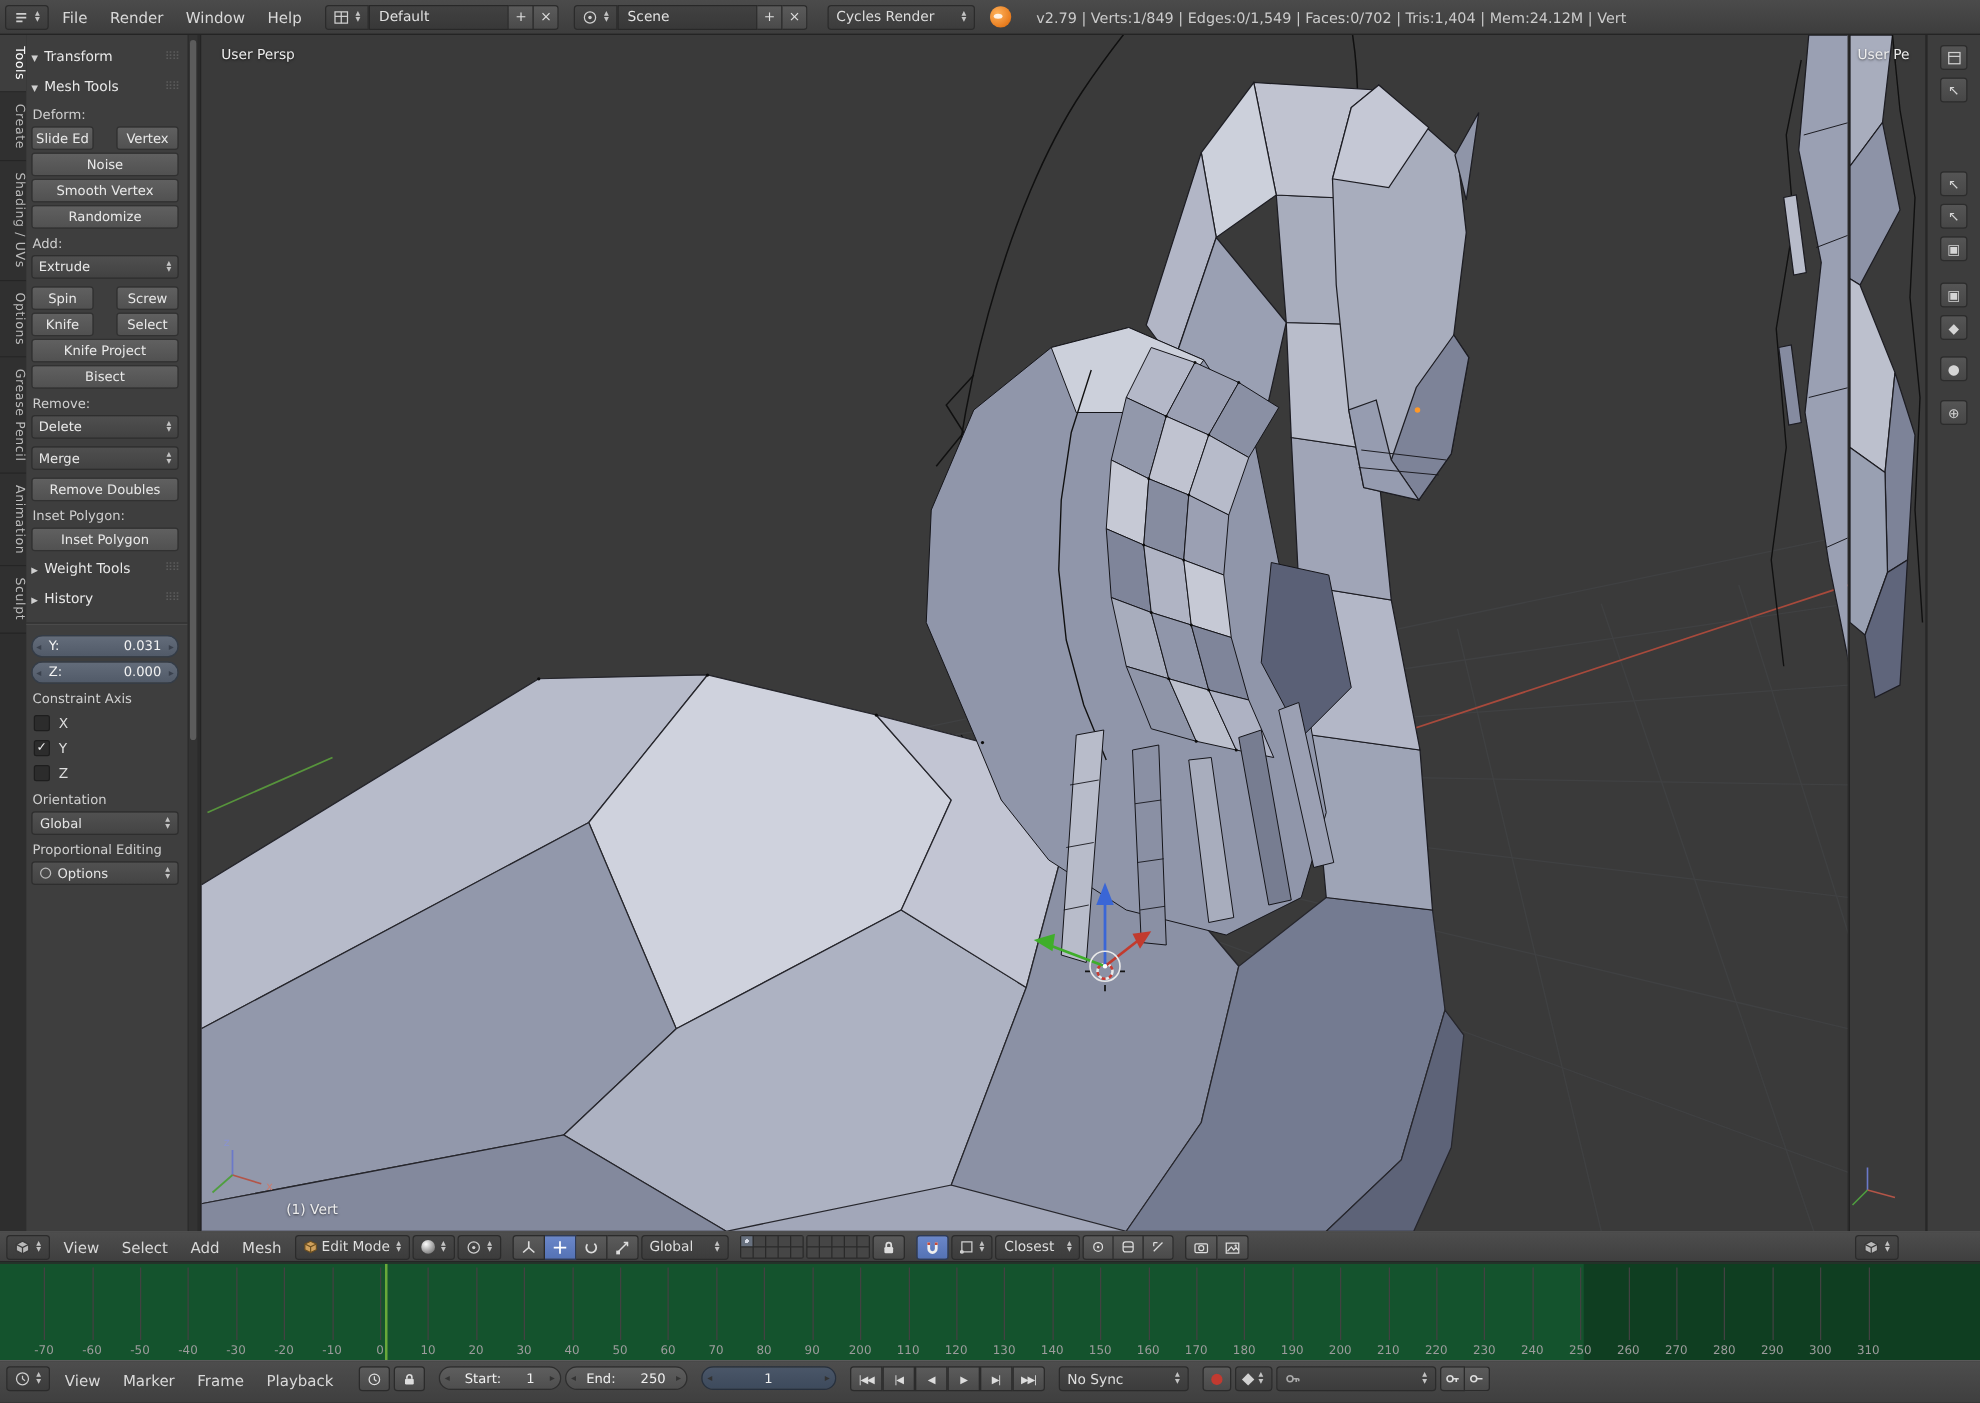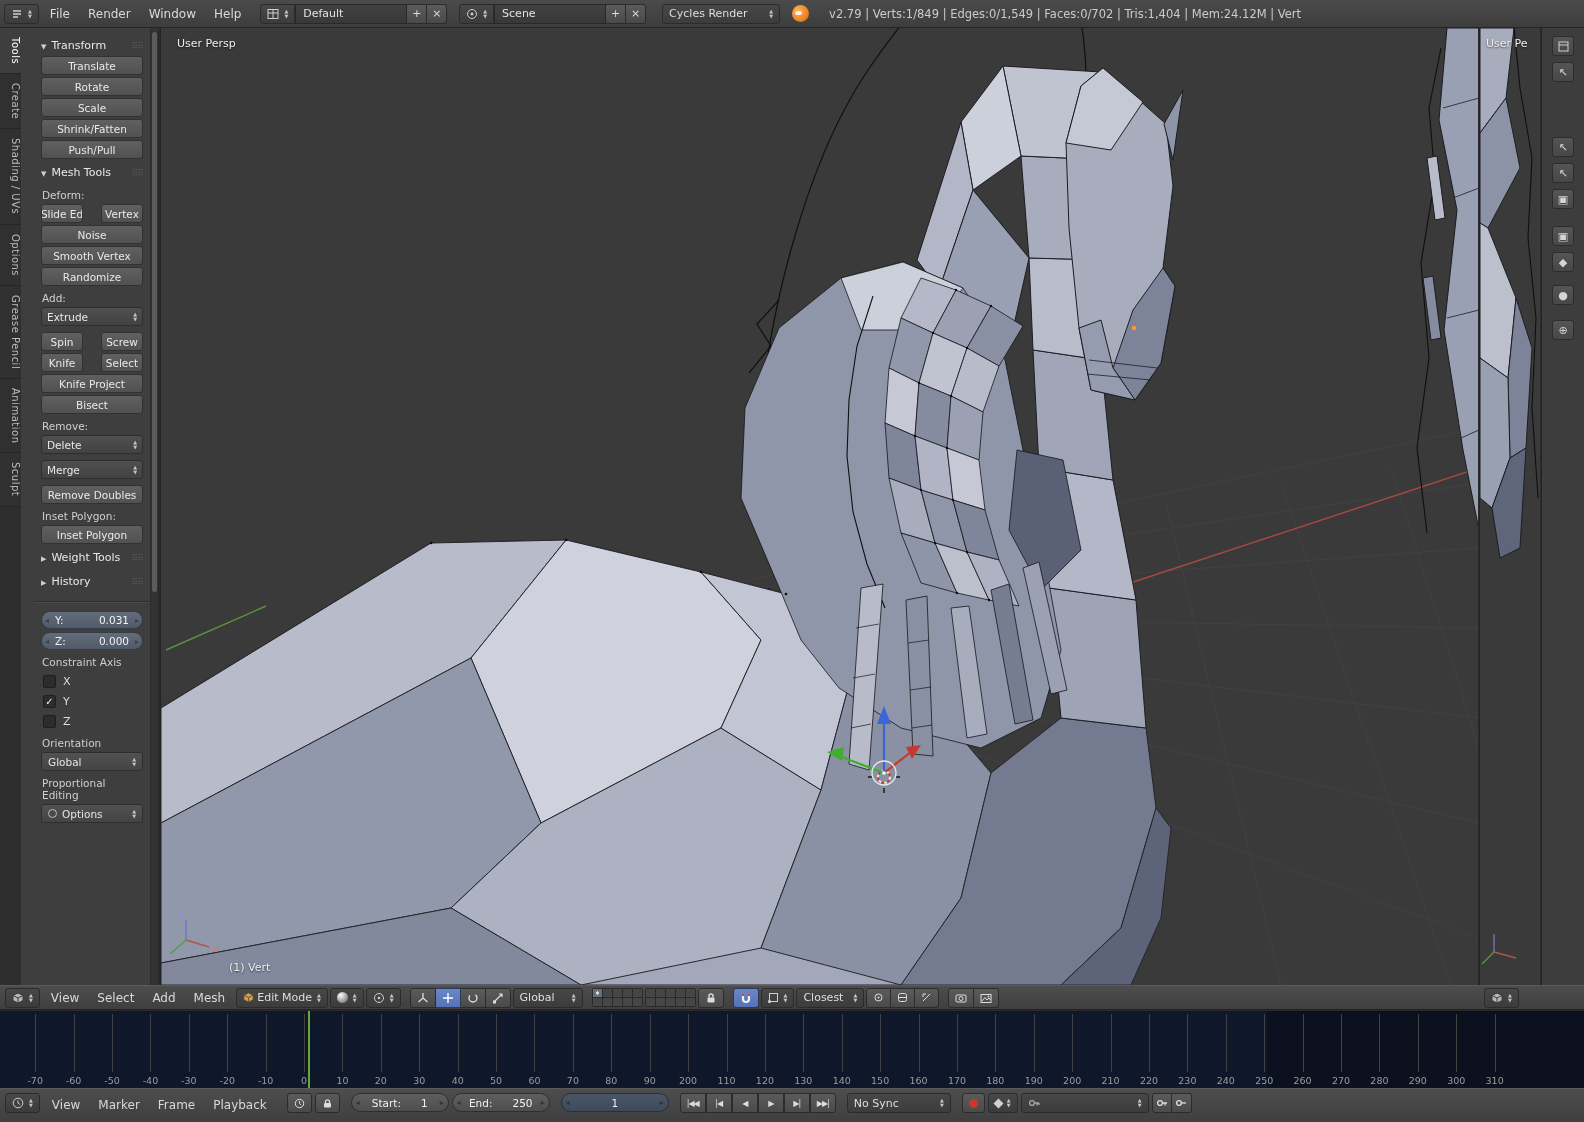--- a/index.html
+++ b/index.html
@@ -28,21 +28,21 @@
        background:linear-gradient(#4b4b4b,#3d3d3d);border-bottom:1px solid #242424;padding:0 4px;gap:2px}
   #top-header .menus{display:flex}
 
   
   #tool-tabs{position:absolute;left:0;top:28px;width:21px;height:957px;background:#2e2e2e;display:flex;flex-direction:column}
   .vtab{writing-mode:vertical-rl;width:21px;padding:9px 0;font-size:10px;color:#bdbdbd;background:#303030;
         border-bottom:1px solid #252525;text-align:center;letter-spacing:.5px}
   .vtab:first-child{background:#3e3e3e;color:#fff}
 
   
-  #tool-shelf{position:absolute;left:21px;top:28px;width:129px;height:957px;background:#3e3e3e;padding:4px 7px 0 20px;overflow:hidden}
+  #tool-shelf{position:absolute;left:21px;top:28px;width:129px;height:957px;background:#3e3e3e;padding:4px 7px 0 4px;overflow:hidden}
   #shelf-scroll{position:absolute;left:151px;top:28px;width:7px;height:957px;background:#333}
   #shelf-thumb{position:absolute;left:1px;top:4px;width:5px;height:560px;background:#5c5c5c;border-radius:3px}
   .phead{display:flex;align-items:center;gap:5px;height:21px;color:#e8e8e8;font-size:11px;margin-top:3px}
   .phead .ptri::before{font-size:7px;color:#cfcfcf}
   .phead.open .ptri::before{content:"▼"}
   .phead.closed .ptri::before{content:"▶"}
   .grip{margin-left:auto;color:#5a5a5a;font-size:9px}
   .grip::after{content:"⠿⠿";letter-spacing:-1px}
   .tsbtn{display:flex;align-items:center;justify-content:center;height:19px;width:100%;
         background:linear-gradient(#606060,#515151);border:1px solid #313131;border-radius:3px;
@@ -88,21 +88,21 @@
        border-top:1px solid #5a5a5a;border-bottom:1px solid #222;display:flex;align-items:center;padding:0 5px;gap:2px}
   #vp-header .menus{display:flex}
   .lgrid{display:grid;grid-template-columns:repeat(5,9px);grid-auto-rows:8px;gap:1px;background:#2a2a2a;padding:1px;border-radius:2px}
   .lcell{background:#464646}
   .lcell.on{background:radial-gradient(circle,#d7dce8 0 1.5px,#67707e 1.6px)}
   #vph-right{position:absolute;left:1484px;top:2px;display:flex;gap:3px}
   .sphere-ico{width:11px;height:11px;border-radius:50%;background:radial-gradient(circle at 35% 30%,#fdfdfd,#9a9a9a 60%,#5c5c5c)}
   .sep{width:5px}
 
   
-  #tl-canvas{position:absolute;left:0;top:1010px;width:1584px;height:78px;background:#0f172a;border-top:1px solid #2a2a2a;overflow:hidden}
+  #tl-canvas{position:absolute;left:0;top:1010px;width:1584px;height:78px;background:#14532d;border-top:1px solid #2a2a2a;overflow:hidden}
   #tl-outrange{position:absolute;left:1267px;top:0;width:317px;height:78px;background:rgba(0,0,0,.25)}
   #tl-ticks{position:absolute;left:16px;bottom:2px;display:flex}
   .tick{width:38.42px;text-align:center;color:#9c9c9c;font-size:9.5px;position:relative}
   .tick::before{content:"";position:absolute;left:50%;bottom:14px;width:1px;height:58px;background:#424242}
   #tl-playhead{position:absolute;left:308px;top:0;width:2px;height:78px;background:#68a83a}
   #tl-header{position:absolute;left:0;top:1088px;width:1584px;height:34px;background:linear-gradient(#4d4d4d,#3f3f3f);
        border-top:1px solid #5a5a5a;display:flex;align-items:flex-start;padding:4px 5px 0 5px;gap:3px}
   #tl-header .menus{display:flex}
   .tlfield{position:relative;display:flex;align-items:center;justify-content:center;gap:20px;height:19px;padding:0 14px;
        background:linear-gradient(#5e5e5e,#4e4e4e);border:1px solid #2e2e2e;border-radius:10px;font-size:10.5px;color:#f0f0f0;white-space:nowrap}
@@ -182,28 +182,20 @@
     </div>
 </div>
 
 <div id="tool-shelf">
 
   <div class="phead open">
     <span class="ptri"></span>
     <span>Transform</span>
     <span class="grip"></span>
   </div>
-  <div>
-
-  <div class="tsbtn">Translate</div>
-      <div class="tsbtn">Rotate</div>
-      <div class="tsbtn">Scale</div>
-      <div class="tsbtn">Shrink/Fatten</div>
-      <div class="tsbtn">Push/Pull</div>
-    </div>
 
   <div class="phead open">
     <span class="ptri"></span>
     <span>Mesh Tools</span>
     <span class="grip"></span>
   </div>
   <div class="slabel">Deform:</div>
   <div class="tsrow">
     <div class="tsbtn">Slide Ed</div>
     <div class="tsbtn">Vertex</div>

